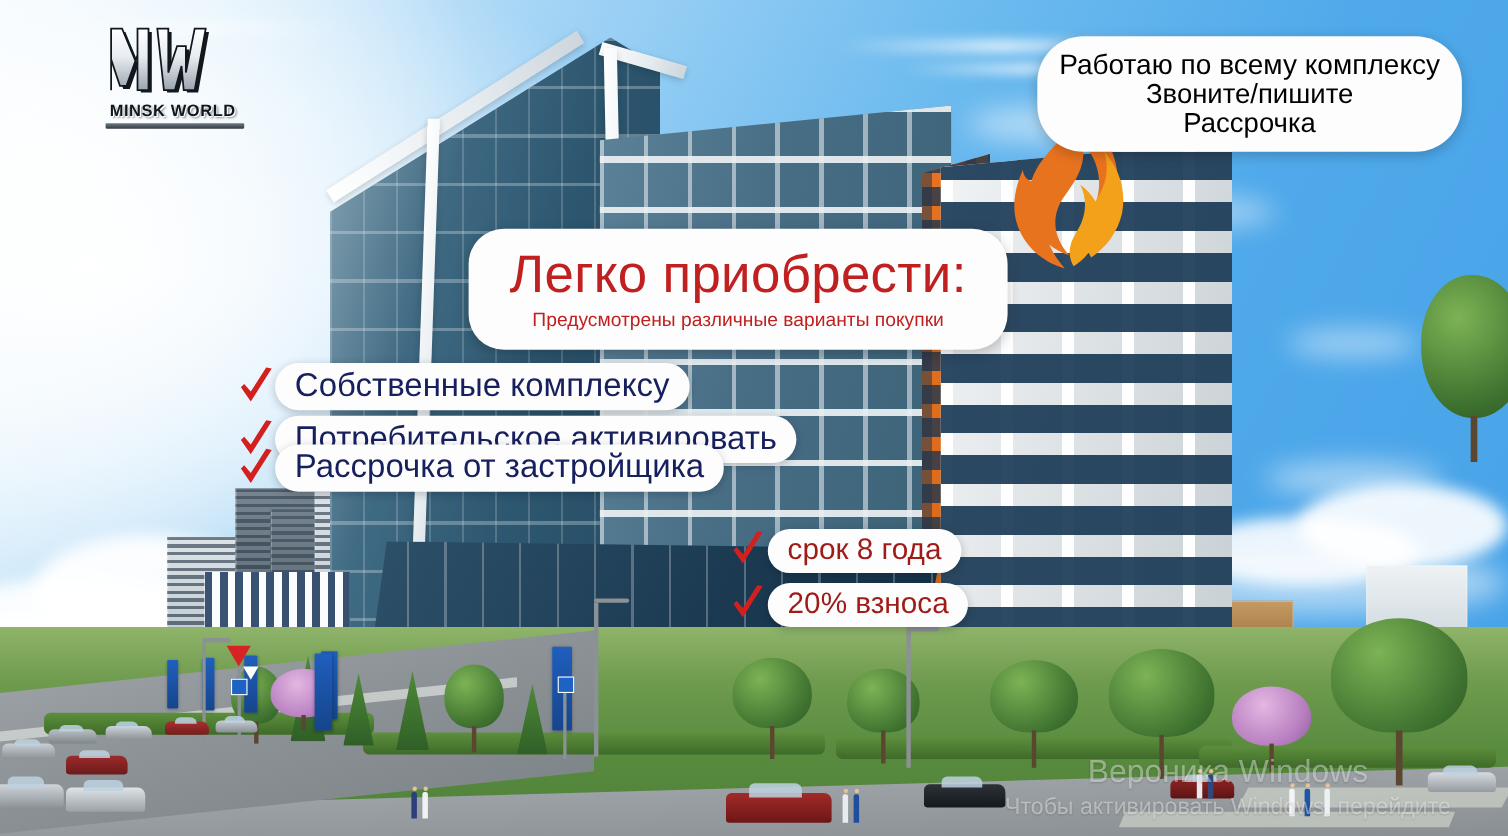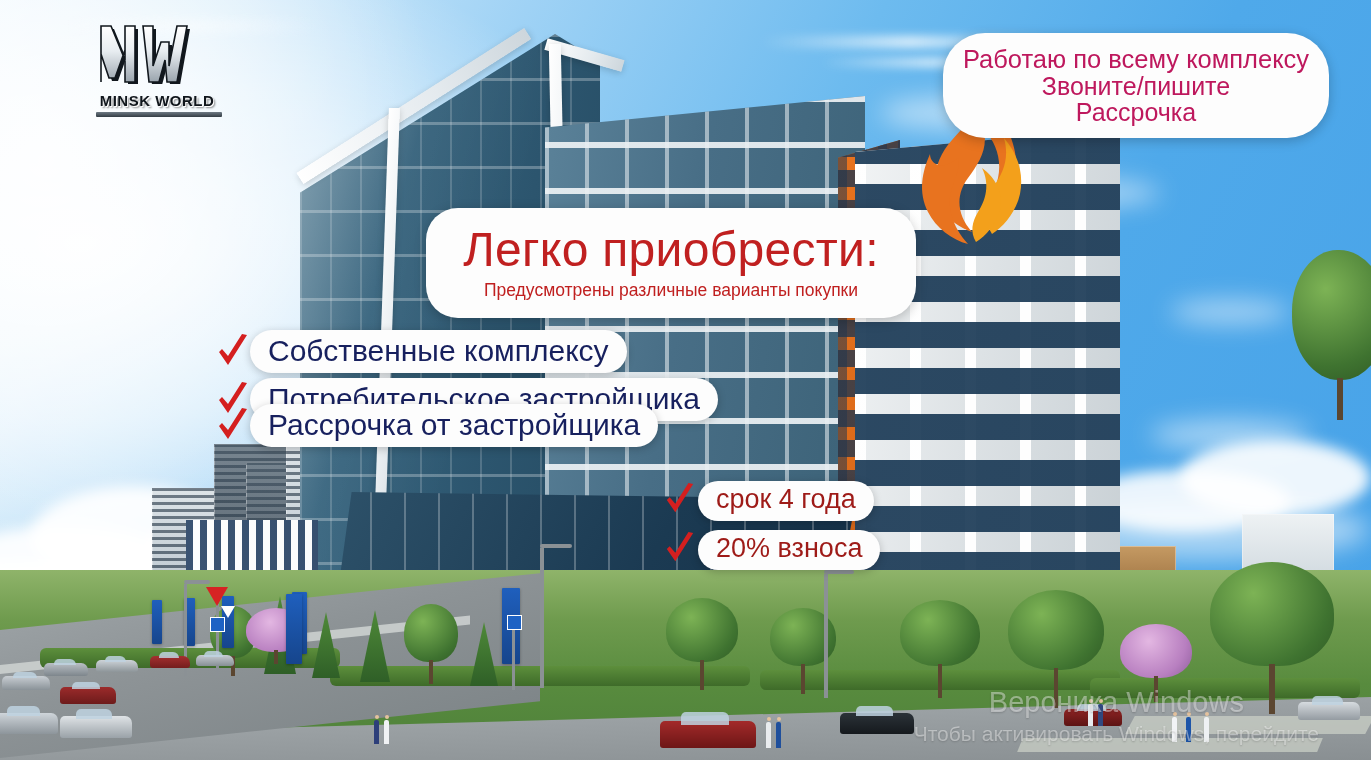--- a/index.html
+++ b/index.html
@@ -151,21 +151,21 @@
     color:#10161c; text-shadow: 1px 1px 0 #fff, 2px 2px 2px rgba(0,0,0,.45); }
   .logo .bar{ position:absolute; left:4px; top:94px; width:126px; height:5px;
     background:linear-gradient(180deg,#6e7a84,#333c44); border-radius:1px; }
 
   
   .bubble{ position:absolute; background:#fdfdfd; border-radius:38px;
     box-shadow:0 3px 12px rgba(0,0,0,.22); }
   .contact{ left:943px; top:33px; width:386px; height:105px;
     display:flex; flex-direction:column; align-items:center; justify-content:center;
     border-radius:42px; }
-  .contact div{ color:#be185d; font-size:25px; line-height:1.04; font-weight:500; white-space:nowrap;}
+  .contact div{ color:#000000; font-size:25px; line-height:1.04; font-weight:500; white-space:nowrap;}
   .contact div:first-child{ font-size:25.5px; }
 
   .title-card{ left:426px; top:208px; width:490px; height:110px; border-radius:32px;
     display:flex; flex-direction:column; align-items:center; justify-content:center; }
   .title-card .t1{ color:#c02020; font-size:48px; line-height:1; letter-spacing:.3px; }
   .title-card .t2{ color:#c02020; font-size:17.5px; margin-top:6px; }
 
   
   .row{ position:absolute; display:flex; align-items:center; }
   .chk{ position:relative; width:34px; height:40px; flex:0 0 34px; }
@@ -470,38 +470,38 @@
         </svg>
     </span>
     <span class="pill navy">Собственные комплексу</span>
   </div>
   <div class="row r2">
     <span class="chk">
       <svg viewBox="0 0 34 40" width="34" height="40">
           <path d="M3 20 L12 33 L31 3 L26 2 L12 24 L6 17 Z" fill="#d41f1f"></path>
         </svg>
     </span>
-    <span class="pill navy">Потребительское застройщика</span>
+    <span class="pill navy">Потребительское активировать</span>
   </div>
   <div class="row r3">
     <span class="chk">
       <svg viewBox="0 0 34 40" width="34" height="40">
           <path d="M3 20 L12 33 L31 3 L26 2 L12 24 L6 17 Z" fill="#d41f1f"></path>
         </svg>
     </span>
     <span class="pill navy">Рассрочка от застройщика</span>
   </div>
 
   <div class="row r5">
     <span class="chk">
       <svg viewBox="0 0 34 40" width="32" height="38">
           <path d="M3 20 L12 33 L31 3 L26 2 L12 24 L6 17 Z" fill="#d41f1f"></path>
         </svg>
     </span>
-    <span class="pill red">срок 4 года</span>
+    <span class="pill red">срок 8 года</span>
   </div>
   <div class="row r6">
     <span class="chk">
       <svg viewBox="0 0 34 40" width="32" height="38">
           <path d="M3 20 L12 33 L31 3 L26 2 L12 24 L6 17 Z" fill="#d41f1f"></path>
         </svg>
     </span>
     <span class="pill red">20% взноса</span>
   </div>
 

